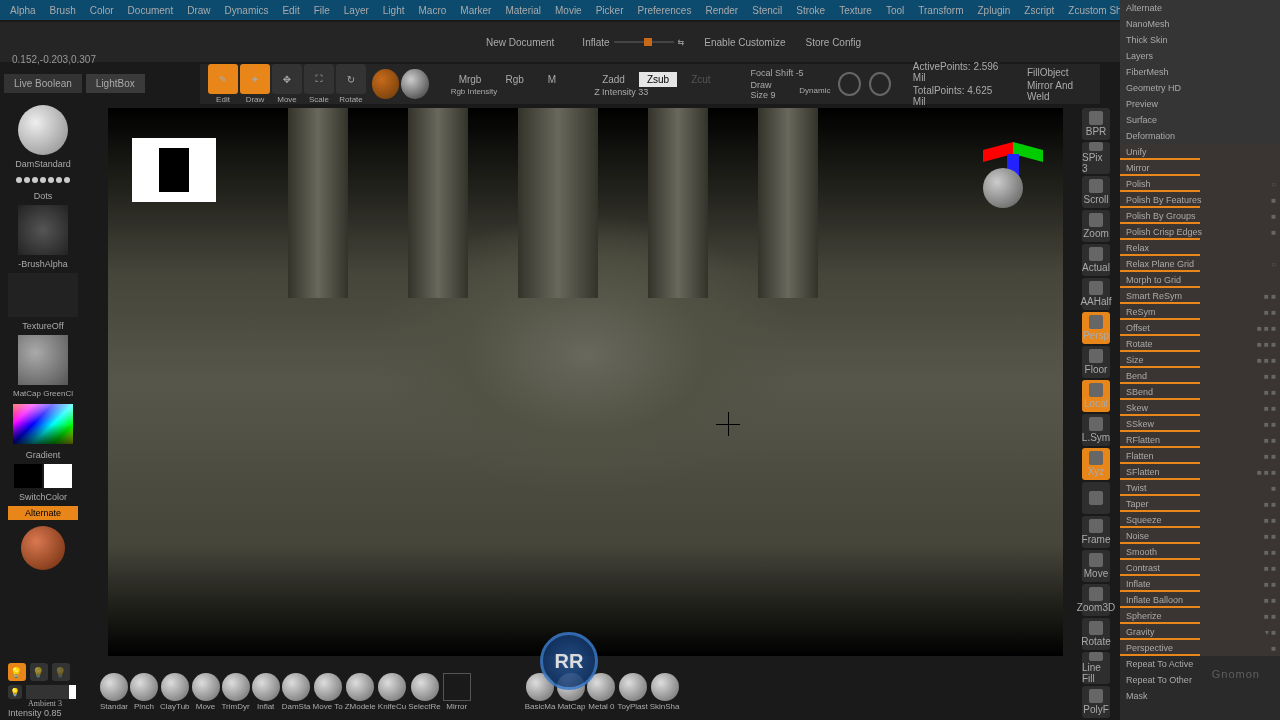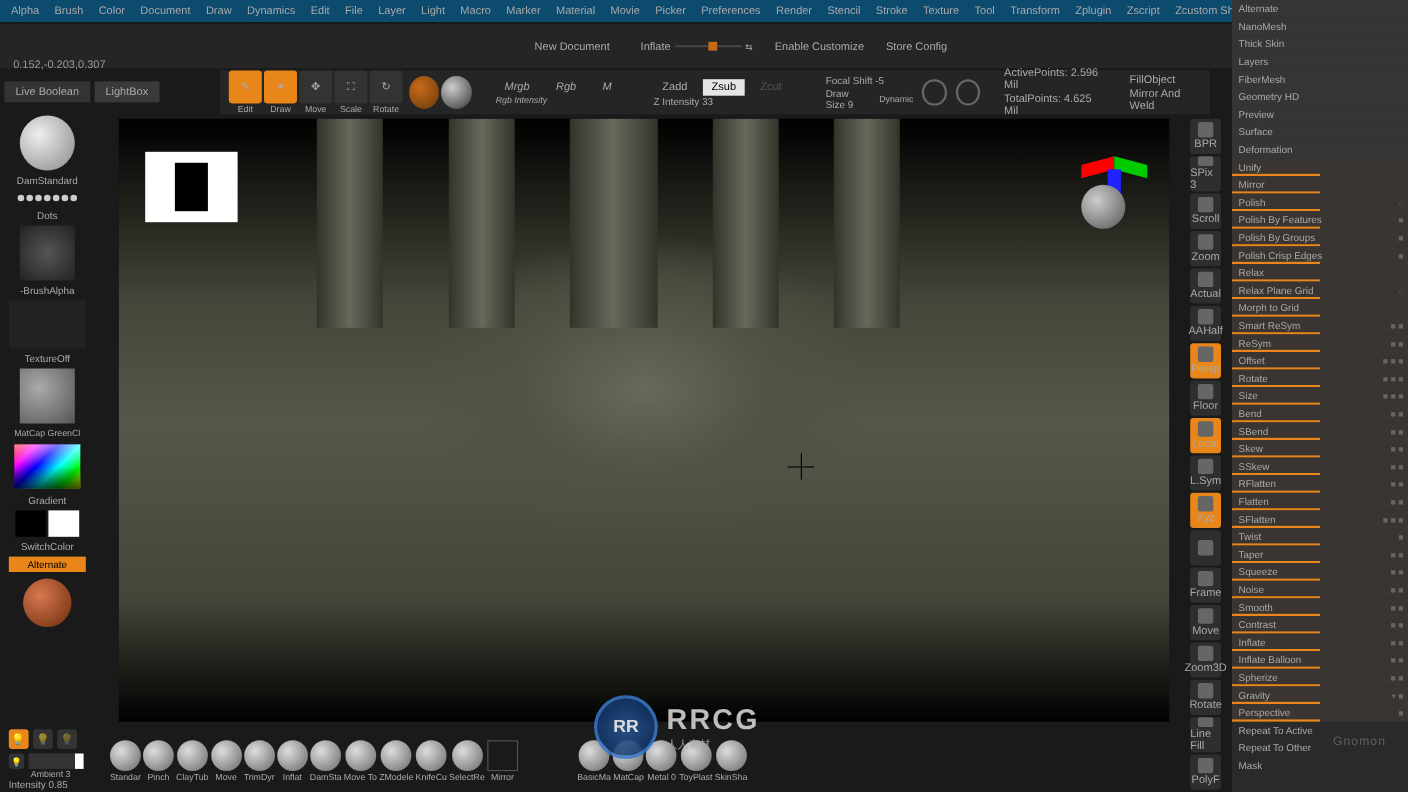--- a/index.html
+++ b/index.html
@@ -69,21 +69,21 @@
 .focal-line{font-size:9px;}
 .info-grp{display:flex;flex-direction:column;gap:2px;margin-left:20px;}
 .shelf{position:absolute;bottom:0;left:100px;height:56px;display:flex;align-items:center;gap:2px;}
 .shelf-item{display:flex;flex-direction:column;align-items:center;gap:1px;}
 .shelf-ball{width:28px;height:28px;border-radius:50%;background:radial-gradient(circle at 35% 35%,#ddd,#666);}
 .shelf-lbl{font-size:8px;}
 .mirror-box{width:28px;height:28px;border:1px solid #555;}
 .amb-slider{position:absolute;bottom:2px;left:8px;display:flex;flex-direction:column;}
 .lb-row{display:flex;gap:4px;align-items:flex-end;}
 .watermark{position:absolute;bottom:30px;left:540px;display:flex;align-items:center;gap:8px;opacity:0.85;}
-.wm-circle{width:58px;height:58px;border-radius:50%;background:radial-gradient(circle,#2a5a9a,#0a2a5a);border:3px solid #3a7aca;display:flex;align-items:center;justify-content:center;font-size:16px;font-weight:bold;color:#fff;}
+.wm-circle{width:58px;height:58px;border-radius:50%;background:radial-gradient(circle,#2a5a9a,#0a2a5a);border:3px solid #3a7aca;display:flex;align-items:center;justify-content:center;font-size:20px;font-weight:bold;color:#fff;}
 .wm-text{font-size:26px;font-weight:bold;color:#ddd;letter-spacing:2px;}
 .wm-sub{font-size:10px;color:#aaa;}
 .gnomon{position:absolute;bottom:40px;right:20px;font-size:11px;opacity:0.4;letter-spacing:1px;}
 </style>
 </head>
 <body>
 
 <div class="menubar" id="menubar">
     <span>Alpha</span>
     <span>Brush</span>
@@ -152,21 +152,21 @@
     </div>
   <div class="toolcol">
       <div class="toolbtn">
         <span>↻</span>
       </div>
       <span class="toolbtn-lbl">Rotate</span>
     </div>
   <div class="toolbtn round" style="background:radial-gradient(circle at 35% 35%,#c66a1a,#6a3a0a);margin-left:4px;"></div>
   <div class="toolbtn round" style="background:radial-gradient(circle at 35% 35%,#ccc,#333);"></div>
   <div class="mode-row">
-    <div style="display:flex;flex-direction:column;font-style:italic;">
+    <div style="display:flex;flex-direction:column;">
       <div style="display:flex;gap:8px;">
         <span class="mode-btn">Mrgb</span>
         <span class="mode-btn">Rgb</span>
         <span class="mode-btn">M</span>
       </div>
       <span style="font-size:8px;">Rgb Intensity</span>
     </div>
     <div style="display:flex;flex-direction:column;margin-left:24px;">
       <div style="display:flex;gap:6px;">
         <span class="mode-btn">Zadd</span>
@@ -241,21 +241,21 @@
     <div class="light-bulb">
         <span style="opacity:0.3;">💡</span>
       </div>
   </div>
   <div class="lb-row" style="margin-top:4px;">
     <div class="light-bulb" style="width:14px;height:14px;">
         <span style="font-size:8px;">💡</span>
       </div>
     <div style="width:50px;height:14px;background:linear-gradient(to right,#333 85%,#fff 85%);"></div>
   </div>
-  <span style="font-size:8px;margin-left:20px;">Ambient 3</span>
+  <span style="font-size:8px;margin-left:20px;font-family:Liberation Serif, serif;">Ambient 3</span>
   <span style="font-size:9px;">Intensity 0.85</span>
 </div>
 
 <div class="viewport">
   <div class="sculpt">
     <div class="pillar" style="left:180px;"></div>
     <div class="pillar" style="left:300px;"></div>
     <div class="pillar" style="left:410px;width:80px;"></div>
     <div class="pillar" style="left:540px;"></div>
     <div class="pillar" style="left:650px;"></div>
@@ -461,18 +461,14 @@
       <span class="shelf-lbl">ToyPlast</span>
     </div>
     <div class="shelf-item">
       <div class="shelf-ball"></div>
       <span class="shelf-lbl">SkinSha</span>
     </div>
   </div>
 
 <div class="watermark">
   <div class="wm-circle">RR</div>
-  <div>
-    <div class="wm-text">RRCG</div>
-    <div class="wm-sub">人人素材</div>
-  </div>
 </div>
 <div class="gnomon">Gnomon</div>
 
 </body></html>

